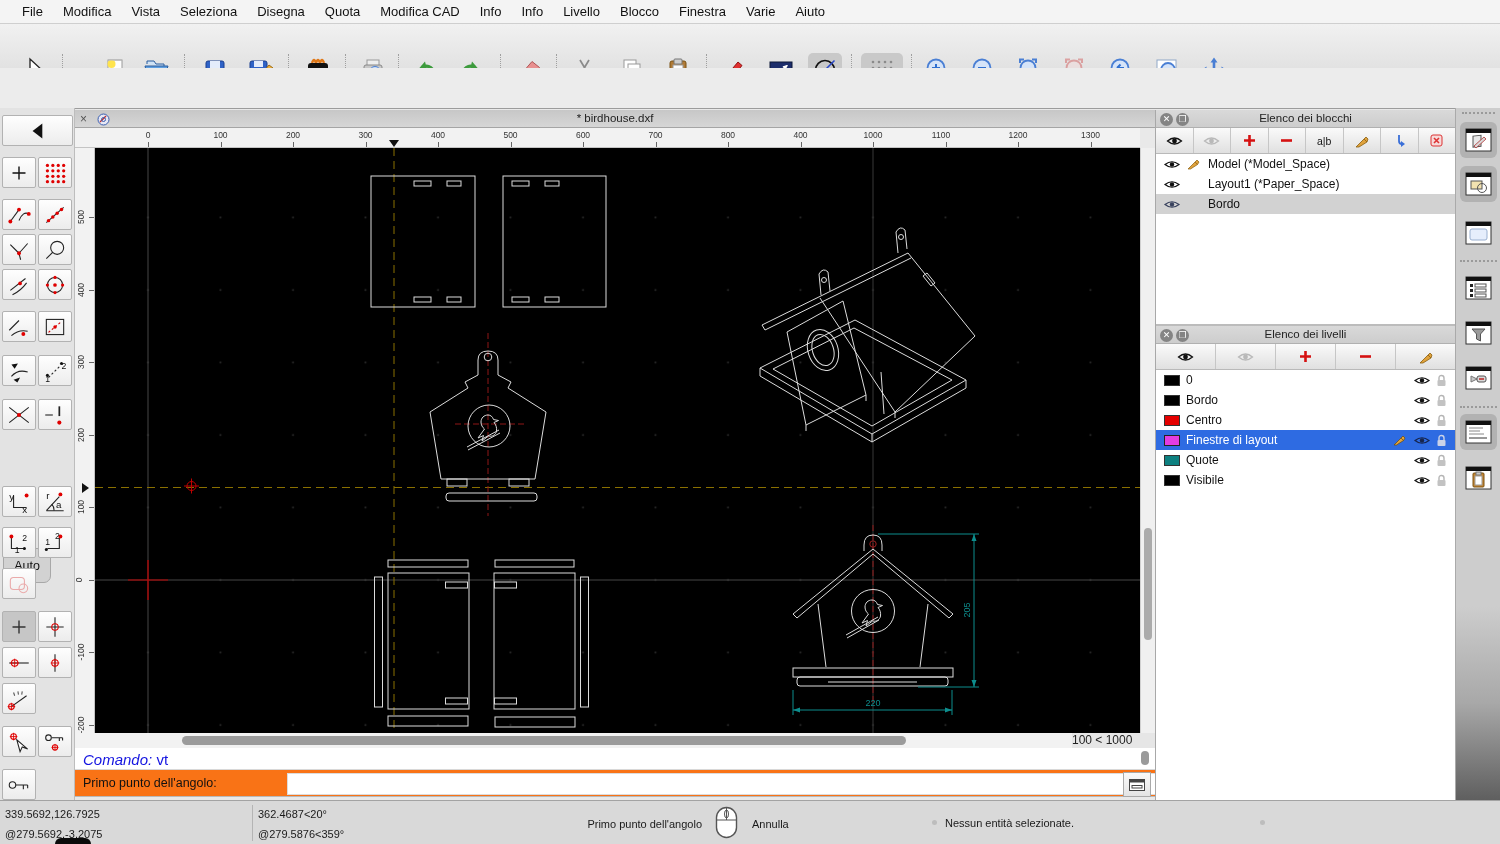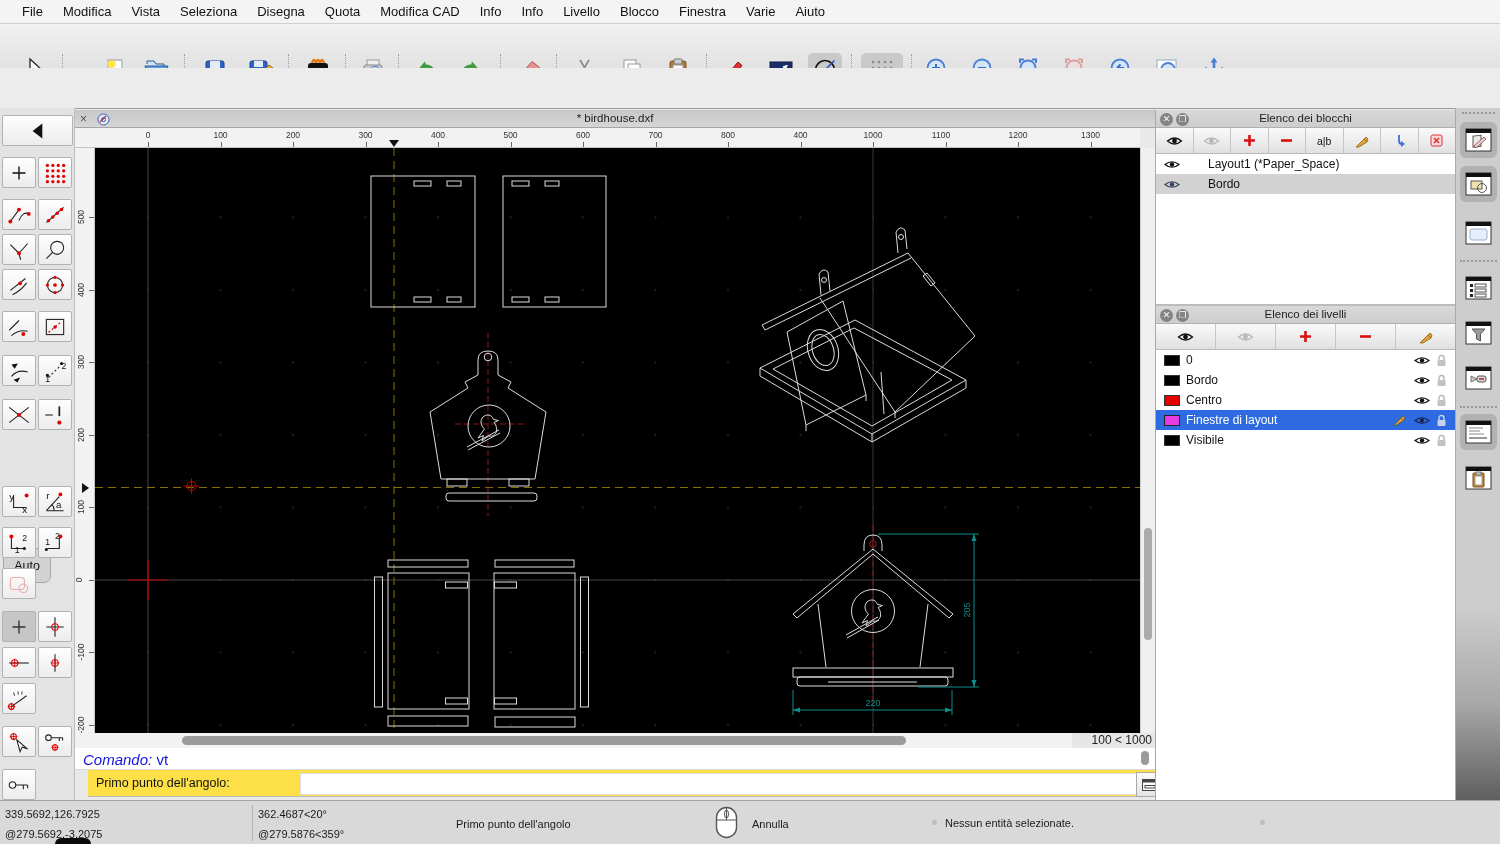--- a/index.html
+++ b/index.html
@@ -43,27 +43,27 @@
   .rtick{position:absolute;width:1px;height:5px;background:#666;bottom:0;}
   .rlabL{position:absolute;font-size:8.5px;color:#333;left:3px;transform:translate(-30%,-50%) rotate(-90deg);}
   .rtickL{position:absolute;width:5px;height:1px;background:#666;right:0;}
   .corner{left:75px;top:128px;width:20px;height:20px;background:#e8e8e8;border-right:1px solid #c4c4c4;border-bottom:1px solid #c4c4c4;box-sizing:border-box;}
   .canvas-wrap{left:95px;top:148px;width:1045px;height:585px;background:#000;}
   .vscroll{left:1140px;top:148px;width:15px;height:585px;background:#f0f0f0;border-left:1px solid #d0d0d0;box-sizing:border-box;}
   .vthumb{position:absolute;left:3px;top:380px;width:8px;height:112px;background:#ababab;border-radius:4px;}
   .hscroll{left:75px;top:733px;width:997px;height:15px;background:#f2f2f2;}
   .hthumb{position:absolute;left:107px;top:3px;width:724px;height:9px;background:#9b9b9b;border-radius:5px;}
   .zoomrange{left:1072px;top:733px;width:83px;height:15px;background:#e6e6e6;font-size:12px;color:#222;
-             text-align:right;padding-right:3px;box-sizing:border-box;}
+             padding-right:3px;box-sizing:border-box;}
   
   .cmd-history{left:75px;top:748px;width:1080px;height:22px;background:#fff;border-bottom:1px solid #d8d8d8;box-sizing:border-box;
                font-size:15px;padding:3px 0 0 8px;color:#1414e0;}
   .cmd-history .p{font-style:italic;}
   .cmd-thumb{position:absolute;right:6px;top:3px;width:8px;height:14px;background:#9a9a9a;border-radius:4px;}
-  .cmd-row{left:88px;top:770px;width:1080px;height:27px;background:#fde047;border-bottom:1px solid #b9b9b9;box-sizing:border-box;}
+  .cmd-row{left:75px;top:770px;width:1080px;height:27px;background:#f97316;border-bottom:1px solid #b9b9b9;box-sizing:border-box;}
   .cmd-prompt{position:absolute;left:8px;top:6px;font-size:12.5px;color:#111;}
   .cmd-input{position:absolute;left:212px;top:3px;width:905px;height:20px;border:1px solid #dcdcdc;background:#fff;}
   .kb-btn{position:absolute;right:4px;top:2px;width:26px;height:23px;background:linear-gradient(#fafafa,#e4e4e4);
           border:1px solid #a9a9a9;display:flex;align-items:center;justify-content:center;}
   
   .panel-title{height:18px;background:linear-gradient(#d9d9d9,#cdcdcd);border-bottom:1px solid #b0b0b0;
                position:relative;box-sizing:border-box;}
   .panel-title .cap{position:absolute;left:0;right:0;top:2px;text-align:center;font-size:11.5px;color:#222;}
   .pcirc{position:absolute;top:2.5px;width:13px;height:13px;border-radius:50%;background:#848484;color:#fff;
          font-size:9px;line-height:13px;text-align:center;}
@@ -839,20 +839,34 @@
         </div>
     </div>
     <div class="plist">
       <div class="prow">
         <span class="eye" style="margin-left:8px">
             <svg width="16" height="11" viewBox="0 0 16 11">
               <path d="M1,5.5 Q8,0 15,5.5 Q8,11 1,5.5 Z" fill="none" stroke="#111" stroke-width="1.2"></path>
               <circle cx="8" cy="5.5" r="2.2" fill="#111"></circle>
             </svg>
           </span>
+        <span class="pen" style="margin-left:7px">
+            <svg width="13" height="12" viewBox="0 0 13 12">
+              <path d="M1,11 L8,4 L10.5,6.5 L3.5,11 Z M8,4 L10,2 L12,4 L10.5,6.5" fill="#e0a23c" stroke="#8a6010" stroke-width=".7"></path>
+            </svg>
+          </span>
+        <span style="margin-left:8px">Model (*Model_Space)</span>
+      </div>
+      <div class="prow">
+        <span class="eye" style="margin-left:8px">
+            <svg width="16" height="11" viewBox="0 0 16 11">
+              <path d="M1,5.5 Q8,0 15,5.5 Q8,11 1,5.5 Z" fill="none" stroke="#111" stroke-width="1.2"></path>
+              <circle cx="8" cy="5.5" r="2.2" fill="#111"></circle>
+            </svg>
+          </span>
         <span style="margin-left:28px">Layout1 (*Paper_Space)</span>
       </div>
       <div class="prow selgray">
         <span class="eye" style="margin-left:8px">
             <svg width="16" height="11" viewBox="0 0 16 11">
               <path d="M1,5.5 Q8,0 15,5.5 Q8,11 1,5.5 Z" fill="none" stroke="#39425e" stroke-width="1.2"></path>
               <circle cx="8" cy="5.5" r="2.2" fill="#39425e"></circle>
             </svg>
           </span>
         <span style="margin-left:28px">Bordo</span>
@@ -976,20 +990,41 @@
         <span class="eye">
             <svg width="16" height="11" viewBox="0 0 16 11">
               <path d="M1,5.5 Q8,0 15,5.5 Q8,11 1,5.5 Z" fill="none" stroke="#16254d" stroke-width="1.2"></path>
               <circle cx="8" cy="5.5" r="2.2" fill="#16254d"></circle>
             </svg>
           </span>
         <span class="lock" style="margin:0 8px 0 6px">
             <svg width="11" height="13" viewBox="0 0 11 13">
               <path d="M3,6 V4 Q3,1.5 5.5,1.5 Q8,1.5 8,4 V6" fill="none" stroke="#c9d2e8" stroke-width="1.4"></path>
               <rect x="1.5" y="6" width="8" height="6" rx="1" fill="#c9d2e8"></rect>
+            </svg>
+          </span>
+      </div>
+      <div class="prow">
+        <span class="swatch">
+            <svg width="16" height="11">
+              <rect x="0.5" y="0.5" width="15" height="10" stroke="#333" fill="#0d8080"></rect>
+            </svg>
+          </span>
+        <span>Quote</span>
+        <span style="flex:1"></span>
+        <span class="eye">
+            <svg width="16" height="11" viewBox="0 0 16 11">
+              <path d="M1,5.5 Q8,0 15,5.5 Q8,11 1,5.5 Z" fill="none" stroke="#111" stroke-width="1.2"></path>
+              <circle cx="8" cy="5.5" r="2.2" fill="#111"></circle>
+            </svg>
+          </span>
+        <span class="lock" style="margin:0 8px 0 6px">
+            <svg width="11" height="13" viewBox="0 0 11 13">
+              <path d="M3,6 V4 Q3,1.5 5.5,1.5 Q8,1.5 8,4 V6" fill="none" stroke="#b5b5b5" stroke-width="1.4"></path>
+              <rect x="1.5" y="6" width="8" height="6" rx="1" fill="#c2c2c2"></rect>
             </svg>
           </span>
       </div>
       <div class="prow">
         <span class="swatch">
             <svg width="16" height="11">
               <rect x="0.5" y="0.5" width="15" height="10" stroke="#333" fill="#000000"></rect>
             </svg>
           </span>
         <span>Visibile</span>
@@ -1088,21 +1123,21 @@
       </svg>
   </div>
 </div>
 
 <div class="abs statusbar">
   <span class="st" style="left:5px;top:7px">339.5692,126.7925</span>
   <span class="st" style="left:5px;top:27px">@279.5692,-3.2075</span>
   <div class="sdiv" style="left:252px"></div>
   <span class="st" style="left:258px;top:7px">362.4687&lt;20°</span>
   <span class="st" style="left:258px;top:27px">@279.5876&lt;359°</span>
-  <span class="st" style="left:456px;top:17px;width:222px;text-align:left">Primo punto dell'angolo</span>
+  <span class="st" style="left:480px;top:17px;width:222px;text-align:right">Primo punto dell'angolo</span>
   <span class="abs" style="left:715px;top:5px">
     <svg width="23" height="33" viewBox="0 0 23 33">
         <rect x="1.5" y="1.5" width="20" height="30" rx="10" fill="#fff" stroke="#555" stroke-width="1.4"></rect>
         <path d="M11.5,1.5 V14 M1.5,14 H21.5" stroke="#555"></path>
         <ellipse cx="11.5" cy="8" rx="2" ry="4" fill="none" stroke="#555"></ellipse>
       </svg>
   </span>
   <span class="st" style="left:752px;top:17px">Annulla</span>
   <div class="sdot" style="left:932px;top:19px"></div>
   <span class="st" style="left:945px;top:16px">Nessun entità selezionate.</span>

